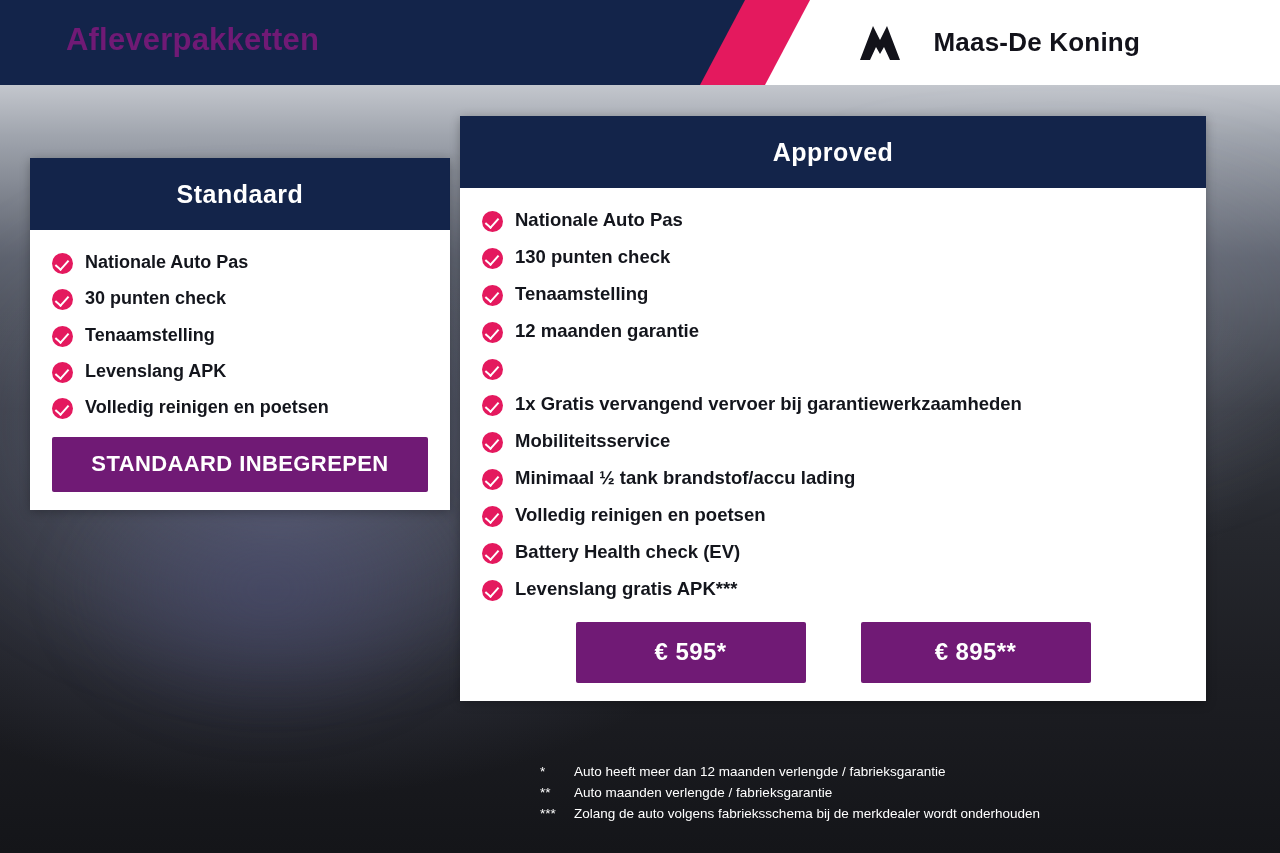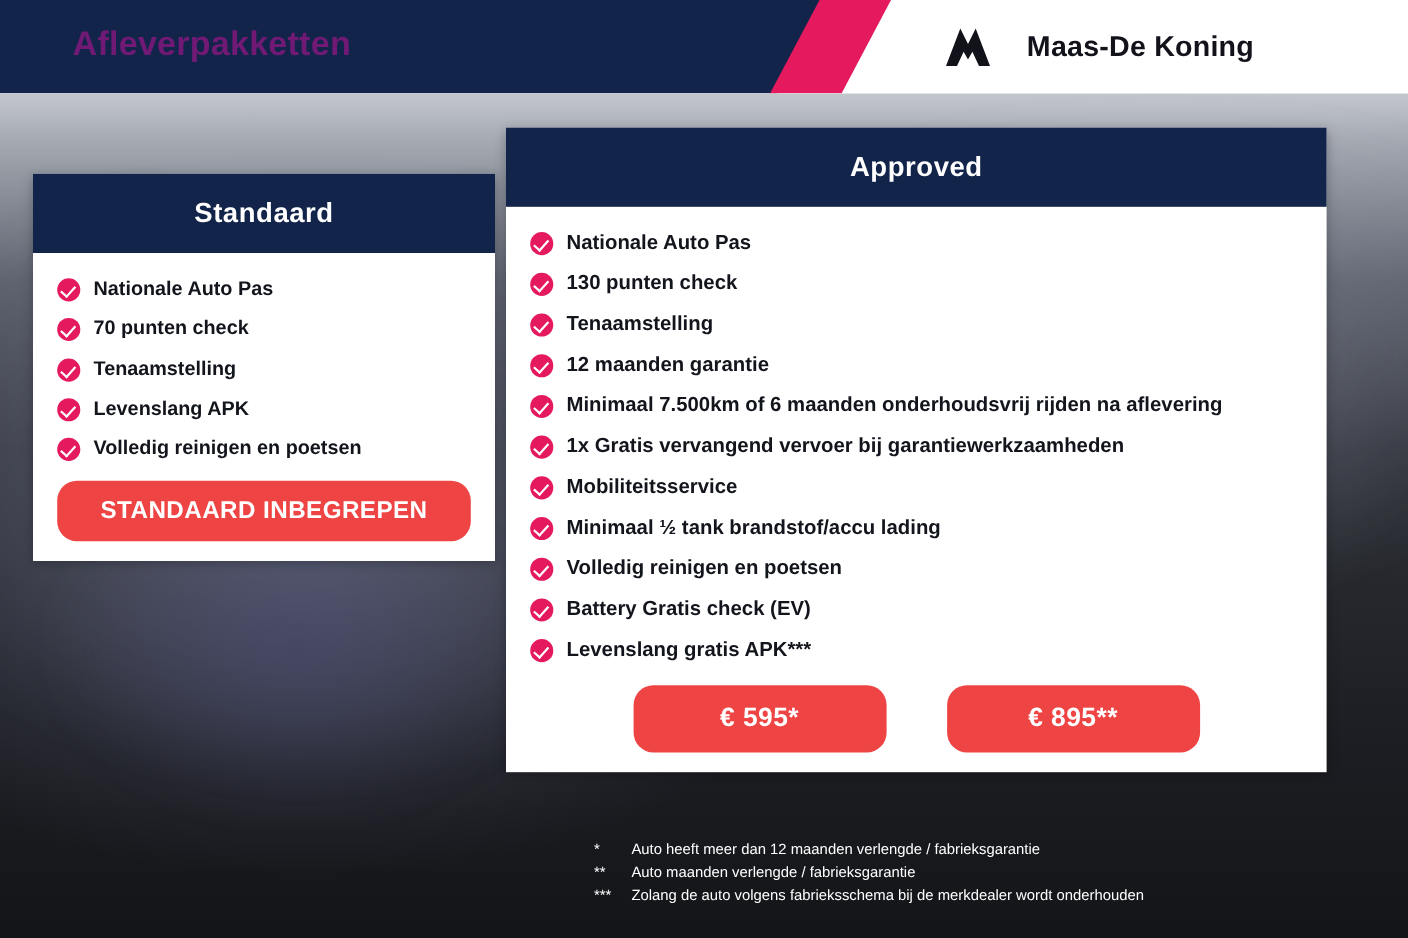--- a/index.html
+++ b/index.html
@@ -154,25 +154,25 @@
     font-size: 18px;
     font-weight: bold;
     color: #13151c;
     line-height: 1.35;
   }
   .card-approved .feat-text { font-size: 18.5px; }
   .card-standaard .feat-text { font-size: 18px; }
 
   .btn {
     display: inline-block;
-    background: #ef4444;
+    background: #701a75;
     color: #ffffff;
     font-weight: bold;
     text-align: center;
-    border-radius: 18px;
+    border-radius: 2px;
     border: none;
     letter-spacing: 0.4px;
   }
   .btn-standaard {
     display: block;
     width: 100%;
     margin-top: 18px;
     padding: 14px 0 15px 0;
     font-size: 22px;
   }
@@ -231,21 +231,21 @@
 <div class="card card-standaard">
   <div class="card-head">Standaard</div>
   <div class="card-body">
     <ul class="feature-list">
       <li>
         <span class="check"></span>
         <span class="feat-text">Nationale Auto Pas</span>
       </li>
       <li>
         <span class="check"></span>
-        <span class="feat-text">70 punten check</span>
+        <span class="feat-text">30 punten check</span>
       </li>
       <li>
         <span class="check"></span>
         <span class="feat-text">Tenaamstelling</span>
       </li>
       <li>
         <span class="check"></span>
         <span class="feat-text">Levenslang APK</span>
       </li>
       <li>
@@ -272,41 +272,40 @@
       <li>
         <span class="check"></span>
         <span class="feat-text">Tenaamstelling</span>
       </li>
       <li>
         <span class="check"></span>
         <span class="feat-text">12 maanden garantie</span>
       </li>
       <li>
         <span class="check"></span>
-        <span class="feat-text">Minimaal 7.500km of 6 maanden onderhoudsvrij rijden na aflevering</span>
       </li>
       <li>
         <span class="check"></span>
         <span class="feat-text">1x Gratis vervangend vervoer bij garantiewerkzaamheden</span>
       </li>
       <li>
         <span class="check"></span>
         <span class="feat-text">Mobiliteitsservice</span>
       </li>
       <li>
         <span class="check"></span>
         <span class="feat-text">Minimaal ½ tank brandstof/accu lading</span>
       </li>
       <li>
         <span class="check"></span>
         <span class="feat-text">Volledig reinigen en poetsen</span>
       </li>
       <li>
         <span class="check"></span>
-        <span class="feat-text">Battery Gratis check (EV)</span>
+        <span class="feat-text">Battery Health check (EV)</span>
       </li>
       <li>
         <span class="check"></span>
         <span class="feat-text">Levenslang gratis APK***</span>
       </li>
     </ul>
     <div class="price-row">
       <button class="btn btn-price">€ 595*</button>
       <button class="btn btn-price">€ 895**</button>
     </div>

